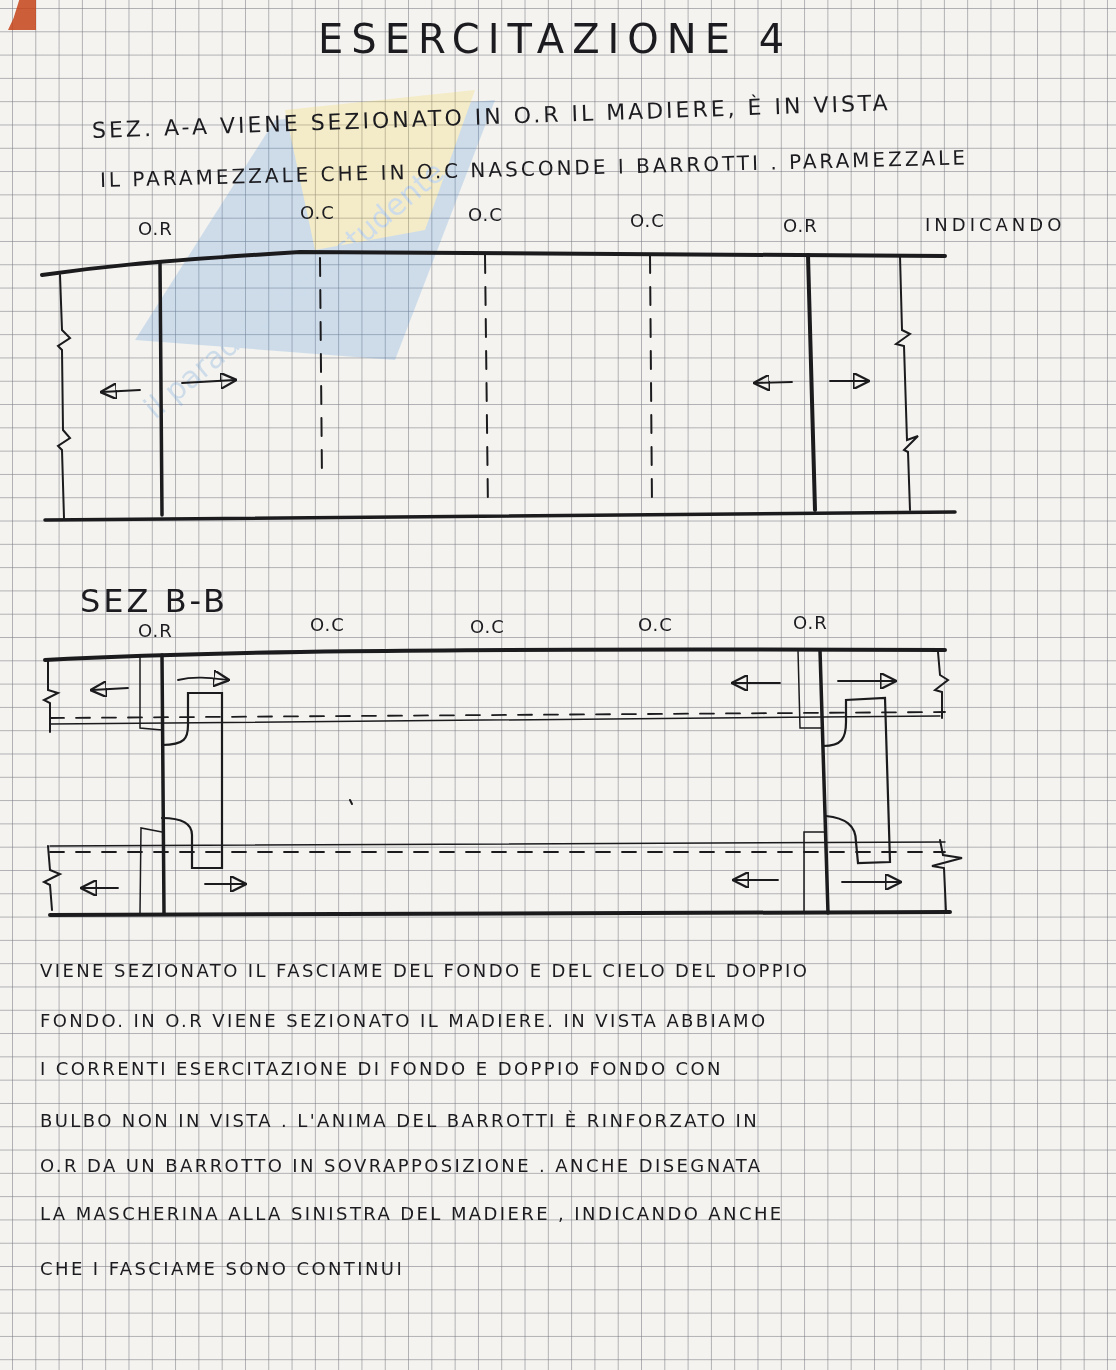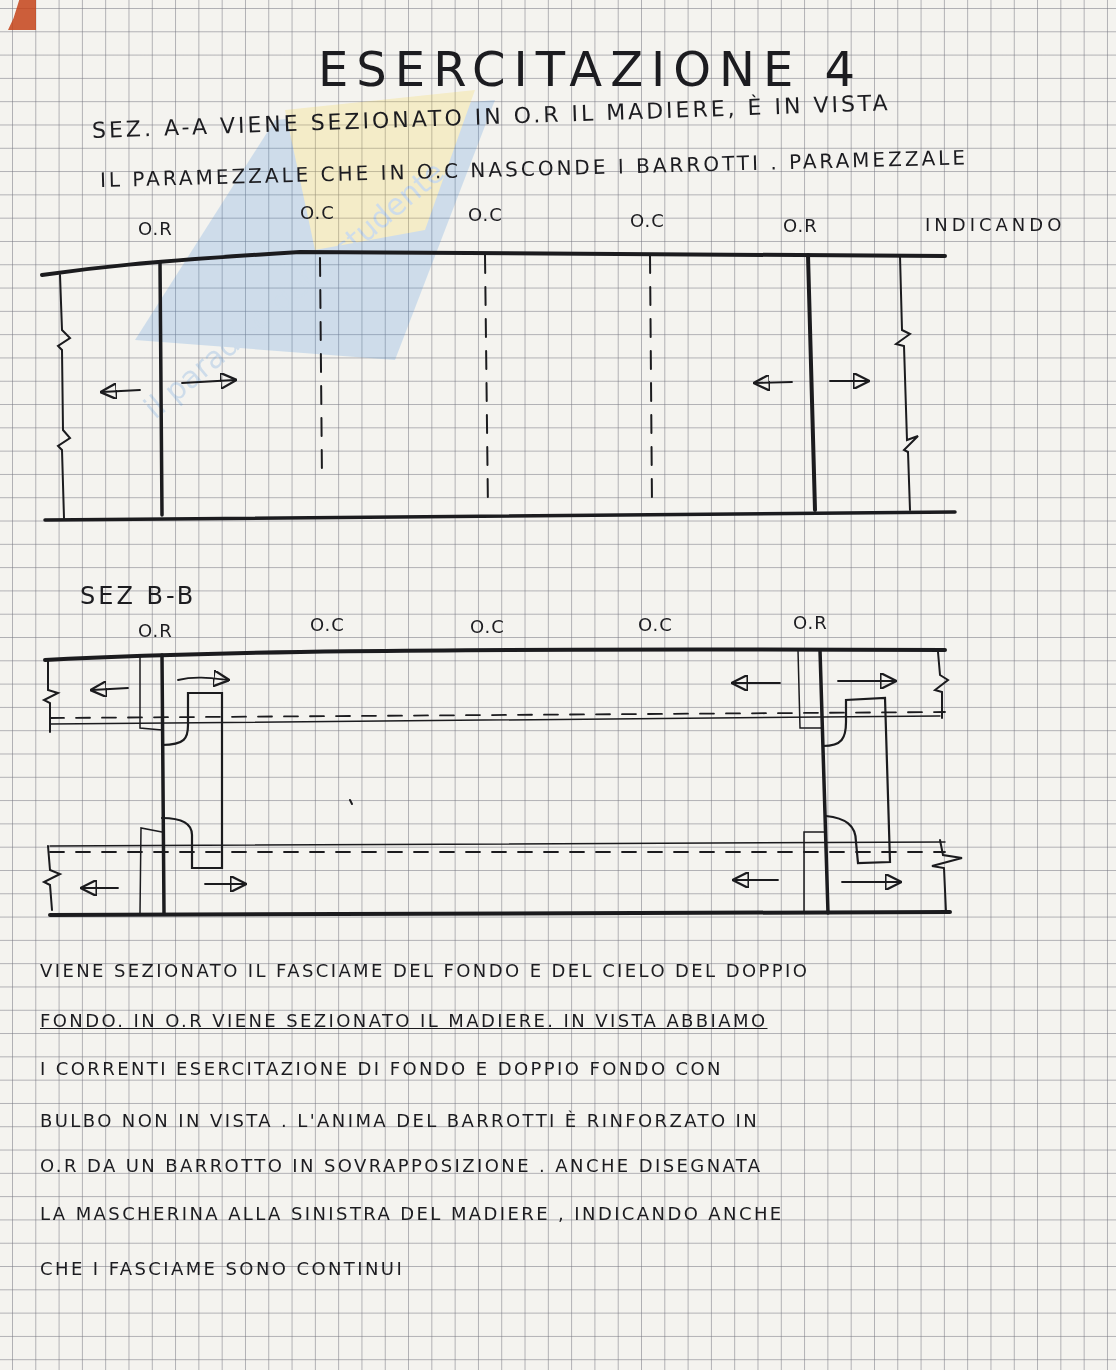--- a/index.html
+++ b/index.html
@@ -12,21 +12,21 @@
       background-size: 23.3px 23.3px;
       background-position: 12px 8px;
       font-family: "DejaVu Sans", sans-serif;
       color: #1b1b1e;
     }
     .hand {
       position: absolute; white-space: nowrap;
       font-family: "DejaVu Sans", sans-serif;
       letter-spacing: 2px; color: #1c1c20; font-weight: 400;
     }
-    .title { left: 318px; top: 16px; font-size: 48px; letter-spacing: 8px; margin-top: 25px; }
+    .title { left: 318px; top: 16px; font-size: 40px; letter-spacing: 8px; }
     .line { font-size: 22px; letter-spacing: 3px; transform-origin: left center; }
     .label { font-size: 18px; letter-spacing: 1px; }
     .para { font-size: 18px; letter-spacing: 2.4px; left: 40px; }
     .watermark {
       position: absolute; left: 95px; top: 40px; width: 420px; height: 420px;
       pointer-events: none; opacity: 0.22;
     }
     .corner-mark {
       position: absolute; left: 8px; top: 0; width: 28px; height: 30px;
       background: #c4431a; clip-path: polygon(40% 0, 100% 0, 100% 100%, 0 100%, 20% 60%);
@@ -50,21 +50,21 @@
 <div class="hand line" style="left:92px; top:118px; transform: rotate(-2deg);">SEZ. A-A   VIENE SEZIONATO IN O.R IL MADIERE, È IN VISTA</div>
 <div class="hand line" style="left:100px; top:168px; transform: rotate(-1.5deg); font-size:20px;">IL PARAMEZZALE CHE IN O.C NASCONDE I BARROTTI . PARAMEZZALE</div>
 
 <div class="hand label" style="left:138px; top:218px;">O.R</div>
 <div class="hand label" style="left:300px; top:202px;">O.C</div>
 <div class="hand label" style="left:468px; top:204px;">O.C</div>
 <div class="hand label" style="left:630px; top:210px;">O.C</div>
 <div class="hand label" style="left:783px; top:215px;">O.R</div>
 <div class="hand label" style="left:925px; top:214px; letter-spacing:4px;">INDICANDO</div>
 
-<div class="hand line" style="left:80px; top:582px; font-size:24px;">SEZ B-B</div>
+<div class="hand line" style="left:80px; top:582px; font-size:32px;">SEZ B-B</div>
 <div class="hand label" style="left:138px; top:620px;">O.R</div>
 <div class="hand label" style="left:310px; top:614px;">O.C</div>
 <div class="hand label" style="left:470px; top:616px;">O.C</div>
 <div class="hand label" style="left:638px; top:614px;">O.C</div>
 <div class="hand label" style="left:793px; top:612px;">O.R</div>
 
 <svg class="drawing" width="1116" height="1370">
   <defs>
     <marker id="arr" viewBox="0 0 10 10" refX="9" refY="5" markerWidth="9" markerHeight="9" orient="auto">
       <path d="M0,0 L10,5 L0,10 Z" fill="none" stroke="#1b1b1e" stroke-width="1.4"></path>
@@ -134,18 +134,18 @@
     <line x1="118" y1="888" x2="82" y2="888" stroke-width="1.8" marker-end="url(#arr)"></line>
     <line x1="205" y1="884" x2="245" y2="884" stroke-width="1.8" marker-end="url(#arr)"></line>
     <line x1="778" y1="880" x2="734" y2="880" stroke-width="1.8" marker-end="url(#arr)"></line>
     <line x1="842" y1="882" x2="900" y2="882" stroke-width="1.8" marker-end="url(#arr)"></line>
 
     <line x1="350" y1="800" x2="352" y2="804" stroke-width="2"></line>
   </g>
 </svg>
 
 <div class="hand para" style="top:960px;">VIENE SEZIONATO IL FASCIAME DEL FONDO E DEL CIELO DEL DOPPIO</div>
-<div class="hand para" style="top:1010px;text-decoration:underline;">FONDO. IN O.R VIENE SEZIONATO IL MADIERE. IN VISTA ABBIAMO</div>
+<div class="hand para" style="top:1010px;">FONDO. IN O.R VIENE SEZIONATO IL MADIERE. IN VISTA ABBIAMO</div>
 <div class="hand para" style="top:1058px;">I CORRENTI ESERCITAZIONE DI FONDO E DOPPIO FONDO CON</div>
 <div class="hand para" style="top:1110px;">BULBO NON IN VISTA . L'ANIMA DEL BARROTTI È RINFORZATO IN</div>
 <div class="hand para" style="top:1155px;">O.R DA UN BARROTTO IN SOVRAPPOSIZIONE . ANCHE DISEGNATA</div>
 <div class="hand para" style="top:1203px;">LA MASCHERINA ALLA SINISTRA DEL MADIERE , INDICANDO ANCHE</div>
 <div class="hand para" style="top:1258px;">CHE I FASCIAME SONO CONTINUI</div>
 
 </body></html>

